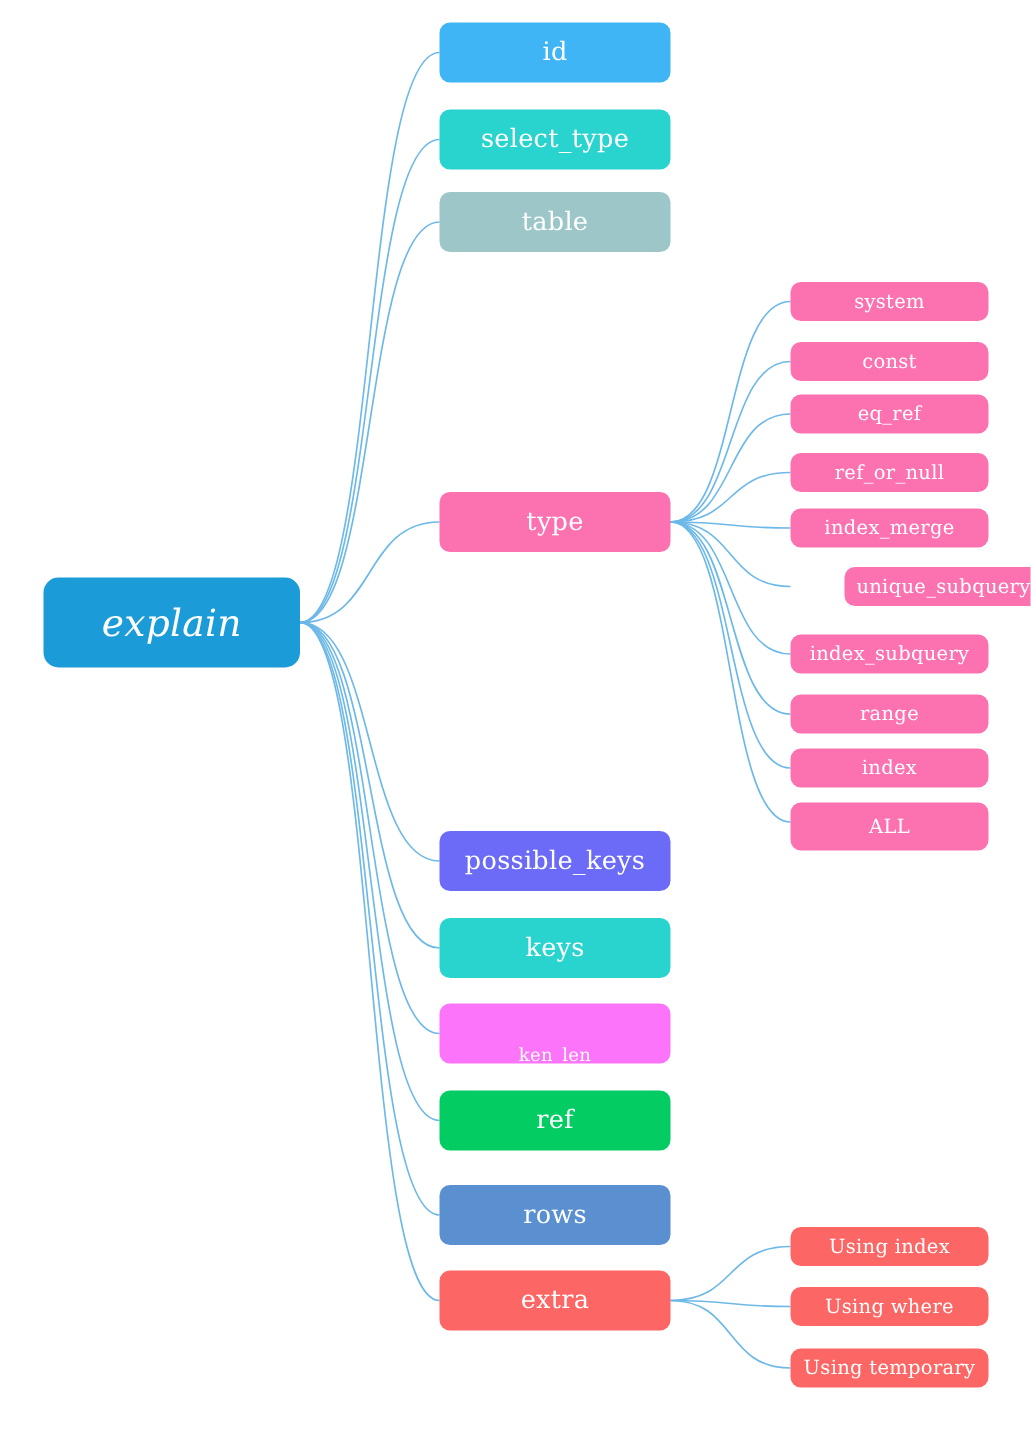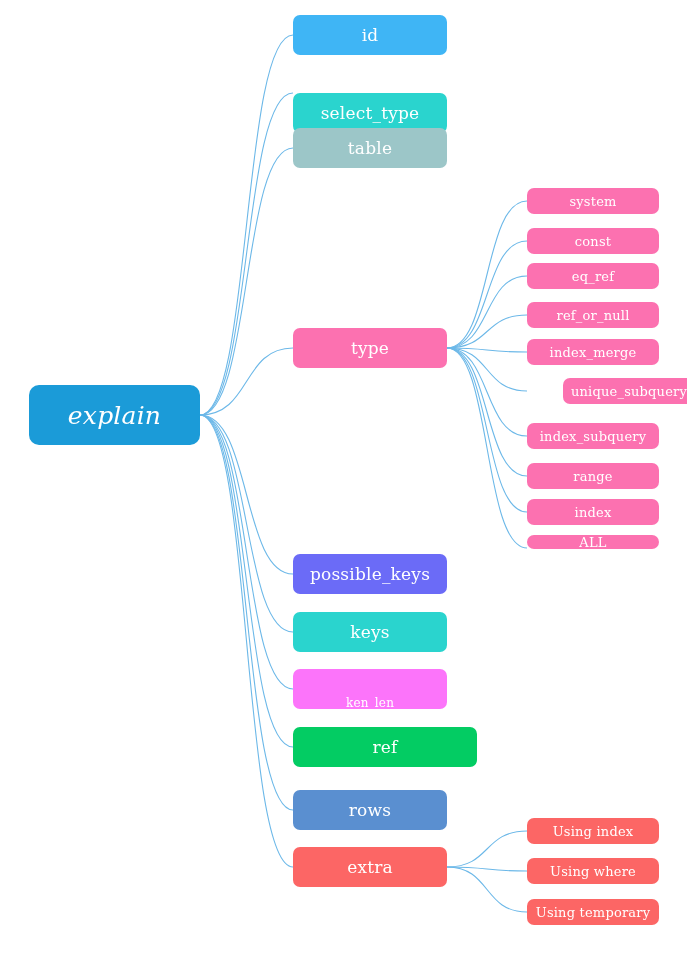--- a/index.html
+++ b/index.html
@@ -56,39 +56,39 @@
       <path d="M 447 867 C 491 867, 483 871, 527 871" fill="none" stroke="#6CB8E8" stroke-width="1.1"></path>
       <path d="M 447 867 C 491 867, 483 912, 527 912" fill="none" stroke="#6CB8E8" stroke-width="1.1"></path>
     </svg>
   <div id="nodes">
       <div class="node root" style="left: 29px; top: 385px; width: 171px; height: 60px; background: rgb(27, 155, 216); font-size: 25px;">
         <span class="node-label">explain</span>
       </div>
       <div class="node" style="left: 293px; top: 15px; width: 154px; height: 40px; background: rgb(63, 181, 245); font-size: 17px;">
         <span class="node-label">id</span>
       </div>
-      <div class="node" style="left: 293px; top: 73px; width: 154px; height: 40px; background: rgb(42, 212, 206); font-size: 17px; margin-top: 20px;">
+      <div class="node" style="left: 293px; top: 73px; width: 154px; height: 40px; background: rgb(42, 212, 206); font-size: 17px;">
         <span class="node-label">select_type</span>
       </div>
       <div class="node" style="left: 293px; top: 128px; width: 154px; height: 40px; background: rgb(156, 198, 200); font-size: 17px;">
         <span class="node-label">table</span>
       </div>
       <div class="node" style="left: 293px; top: 328px; width: 154px; height: 40px; background: rgb(252, 113, 176); font-size: 17px;">
         <span class="node-label">type</span>
       </div>
       <div class="node" style="left: 293px; top: 554px; width: 154px; height: 40px; background: rgb(107, 107, 247); font-size: 17px;">
         <span class="node-label">possible_keys</span>
       </div>
       <div class="node" style="left: 293px; top: 612px; width: 154px; height: 40px; background: rgb(42, 212, 206); font-size: 17px;">
         <span class="node-label">keys</span>
       </div>
       <div class="node" style="left: 293px; top: 669px; width: 154px; height: 40px; background: rgb(252, 116, 250); font-size: 12px; align-items: flex-end;">
         <span class="node-label">ken_len</span>
       </div>
-      <div class="node" style="left: 293px; top: 727px; width: 184px; height: 40px; background: rgb(3, 204, 99); font-size: 17px;">
+      <div class="node" style="left: 293px; top: 727px; width: 154px; height: 40px; background: rgb(3, 204, 99); font-size: 17px;">
         <span class="node-label">ref</span>
       </div>
       <div class="node" style="left: 293px; top: 790px; width: 154px; height: 40px; background: rgb(90, 143, 208); font-size: 17px; justify-content: center;">
         <span class="node-label">rows</span>
       </div>
       <div class="node" style="left: 293px; top: 847px; width: 154px; height: 40px; background: rgb(252, 102, 101); font-size: 17px;">
         <span class="node-label">extra</span>
       </div>
       <div class="node" style="left: 527px; top: 188px; width: 132px; height: 26px; background: rgb(252, 113, 176); font-size: 13px;">
         <span class="node-label">system</span>
@@ -110,21 +110,21 @@
       </div>
       <div class="node" style="left: 527px; top: 423px; width: 132px; height: 26px; background: rgb(252, 113, 176); font-size: 13px;">
         <span class="node-label">index_subquery</span>
       </div>
       <div class="node" style="left: 527px; top: 463px; width: 132px; height: 26px; background: rgb(252, 113, 176); font-size: 13px;">
         <span class="node-label">range</span>
       </div>
       <div class="node" style="left: 527px; top: 499px; width: 132px; height: 26px; background: rgb(252, 113, 176); font-size: 13px;">
         <span class="node-label">index</span>
       </div>
-      <div class="node" style="left: 527px; top: 535px; width: 132px; height: 14px; background: rgb(252, 113, 176); font-size: 13px;">
+      <div class="node" style="left: 527px; top: 535px; width: 132px; height: 32px; background: rgb(252, 113, 176); font-size: 13px;">
         <span class="node-label">ALL</span>
       </div>
       <div class="node" style="left: 527px; top: 818px; width: 132px; height: 26px; background: rgb(252, 102, 101); font-size: 13px;">
         <span class="node-label">Using index</span>
       </div>
       <div class="node" style="left: 527px; top: 858px; width: 132px; height: 26px; background: rgb(252, 102, 101); font-size: 13px;">
         <span class="node-label">Using where</span>
       </div>
       <div class="node" style="left: 527px; top: 899px; width: 132px; height: 26px; background: rgb(252, 102, 101); font-size: 13px;">
         <span class="node-label">Using temporary</span>

